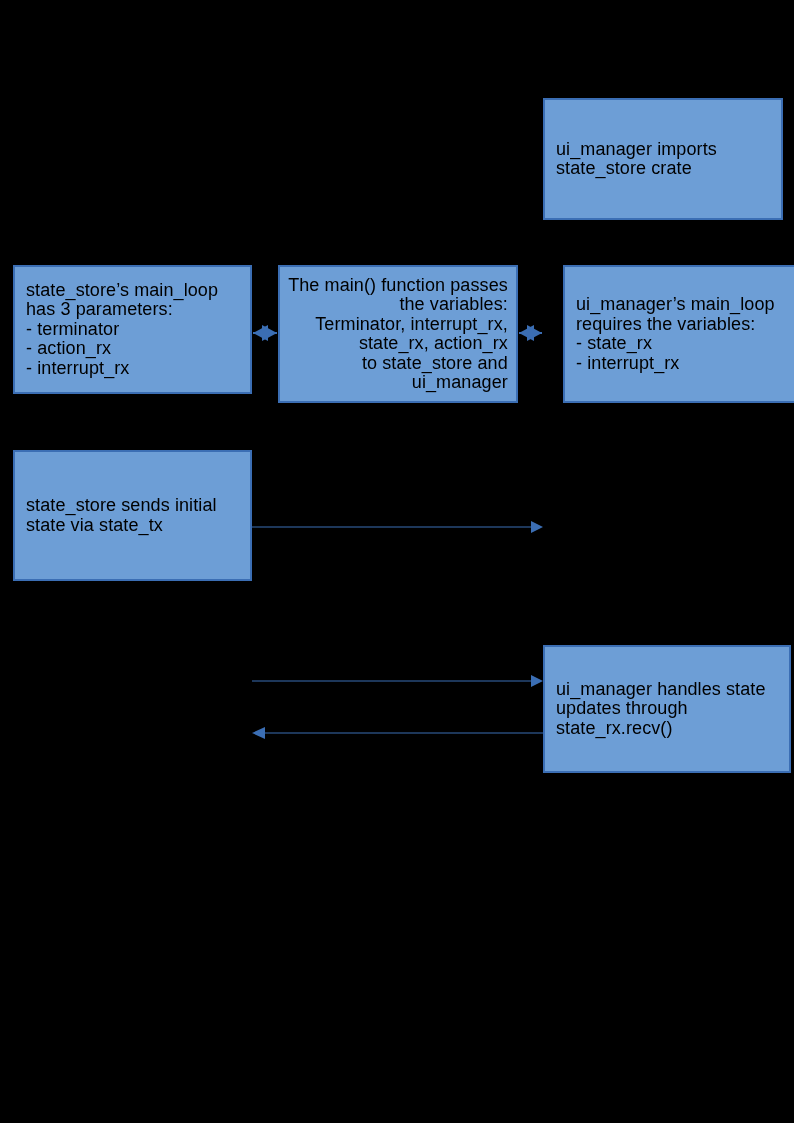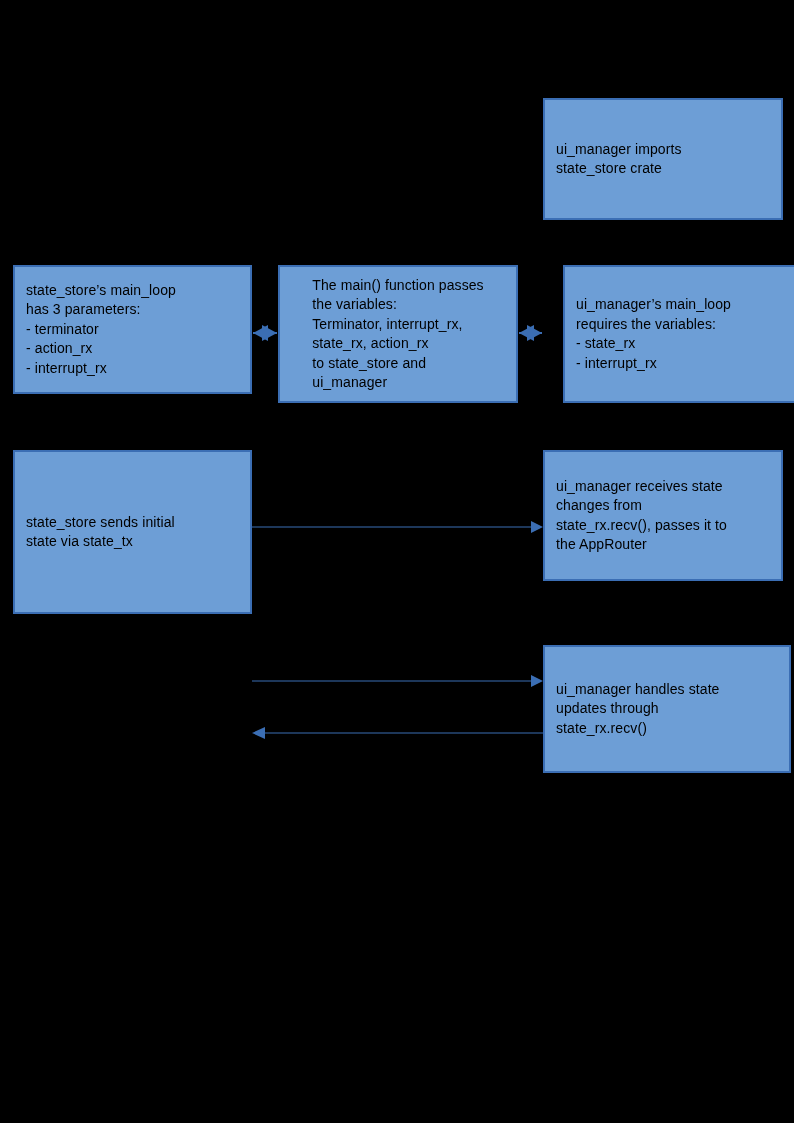--- a/index.html
+++ b/index.html
@@ -21,40 +21,40 @@
     width: 794px;
     height: 1123px;
     background: #000000;
   }
   .node {
     position: absolute;
     box-sizing: border-box;
     background: #6d9ed6;
     border: 2px solid #3b6eb4;
     color: #000000;
-    font-size: 14px;
+    font-size: 18px;
     line-height: 19.5px;
     display: flex;
     flex-direction: column;
     justify-content: center;
     padding: 0 11px;
     white-space: pre-line;
     letter-spacing: 0.1px;
   }
   .node.center-text {
     align-items: center;
-    text-align: left;
+    text-align: right;
     padding: 16px 6px;
   }
   
   #node-ui-imports   { left: 543px; top: 98px;  width: 240px; height: 122px; }
   #node-state-params { left: 13px;  top: 265px; width: 239px; height: 129px; }
   #node-main-passes  { left: 278px; top: 265px; width: 240px; height: 138px; }
   #node-ui-requires  { left: 563px; top: 265px; width: 240px; height: 138px; }
-  #node-state-sends  { left: 13px;  top: 450px; width: 239px; height: 164px; }
+  #node-state-sends  { left: 13px;  top: 450px; width: 239px; height: 131px; }
   #node-ui-receives  { left: 543px; top: 450px; width: 240px; height: 131px; }
   #node-state-recv   { left: 13px;  top: 645px; width: 239px; height: 128px; }
   #node-ui-handles   { left: 543px; top: 645px; width: 248px; height: 128px; }
 
   
   #edges {
     position: absolute;
     left: 0;
     top: 0;
     width: 794px;
@@ -114,23 +114,19 @@
 ui_manager</div>
 
   <div class="node" id="node-ui-requires">ui_manager’s main_loop
 requires the variables:
 - state_rx
 - interrupt_rx</div>
 
   <div class="node" id="node-state-sends">state_store sends initial
 state via state_tx</div>
 
-  <div class="node" id="node-ui-receives">ui_manager receives state
-changes from
-state_rx.recv(), passes it to
-the AppRouter</div>
 
 
   <div class="node" id="node-ui-handles">ui_manager handles state
 updates through
 state_rx.recv()</div>
 
 </div>
 
 </body></html>

